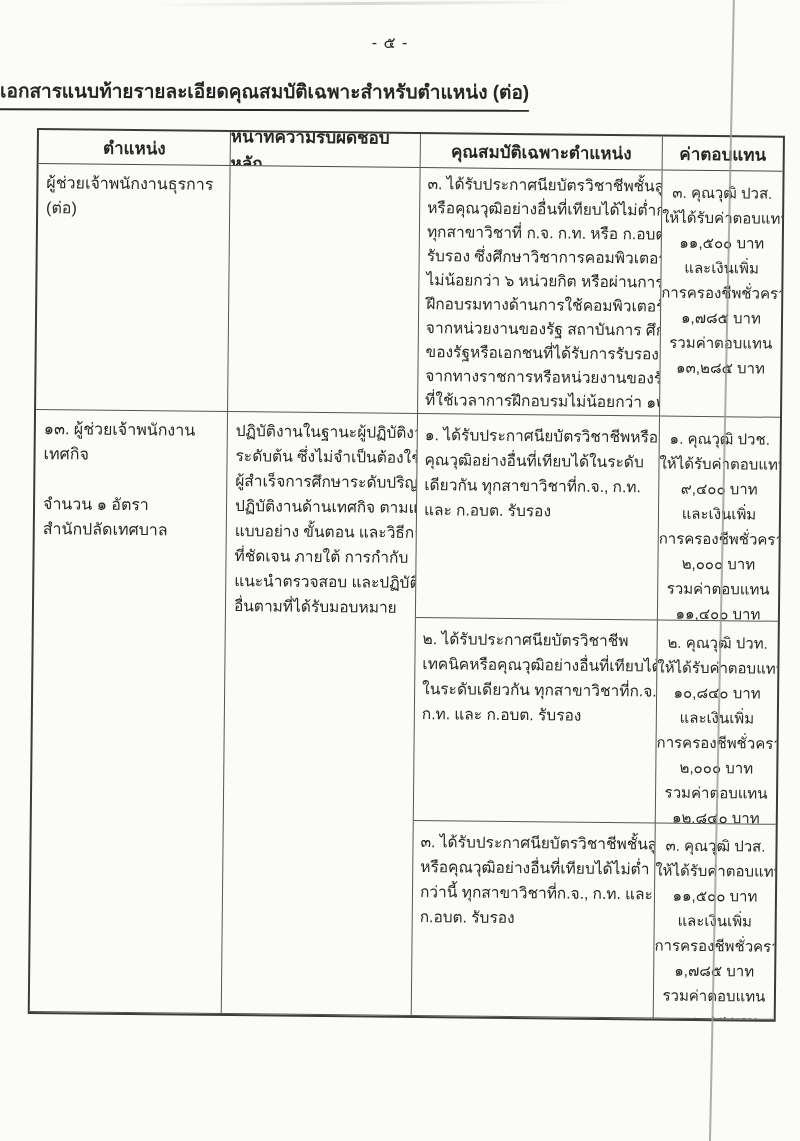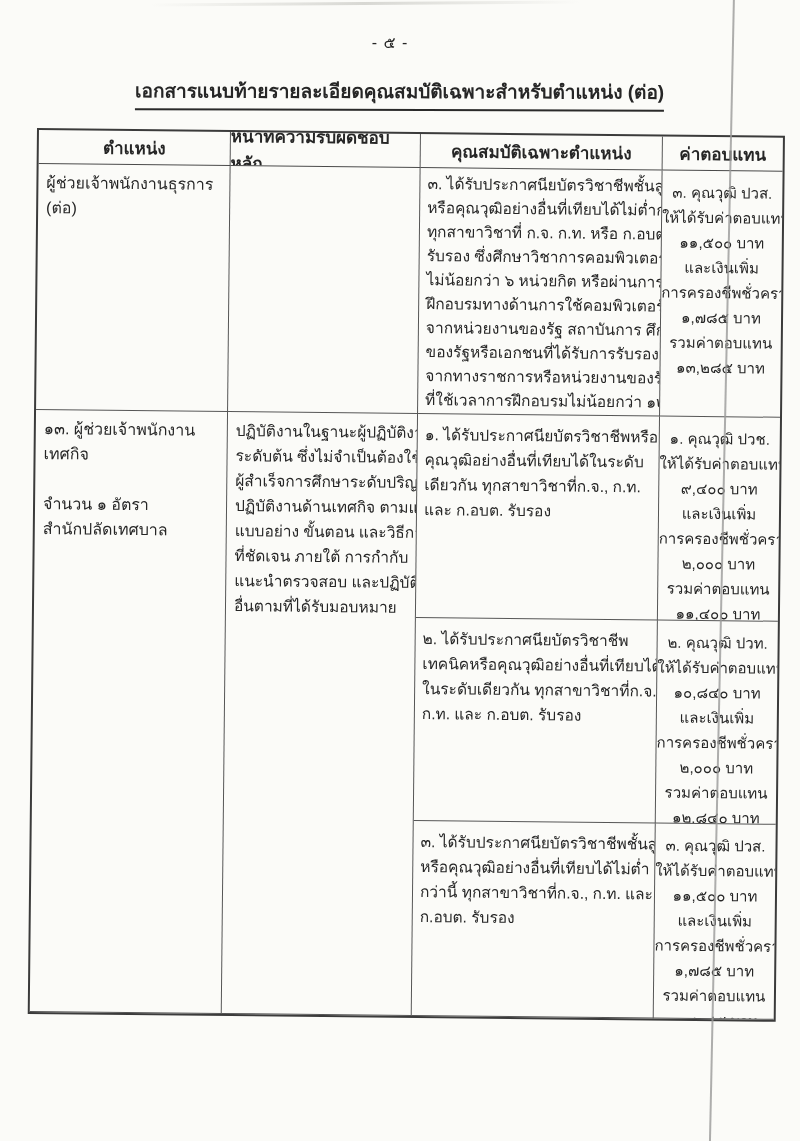--- a/index.html
+++ b/index.html
@@ -15,21 +15,21 @@
   .top-smudge {
     position:absolute; top:2px; left:150px; width:430px; height:3px;
     background:linear-gradient(90deg, rgba(200,200,196,0), rgba(186,186,180,.55), rgba(200,200,196,0));
     transform:rotate(-0.4deg);
   }
   .page-number {
     position:absolute; top:30px; left:0; right:20px;
     text-align:center; font-size:16px; letter-spacing:1px;
   }
   .title-wrap {
-    position:absolute; top:76px; left:0; right:0; text-align:center;
+    position:absolute; top:76px; left:0; right:0; text-align:left;
   }
   .doc-title {
     display:inline-block;
     font-size:19px; font-weight:bold;
     border-bottom:2px solid #2a2a2a; padding-bottom:3px;
     transform:rotate(0.15deg);
   }
   .tbl {
     position:absolute; left:37px; top:128px;
     display:grid;

